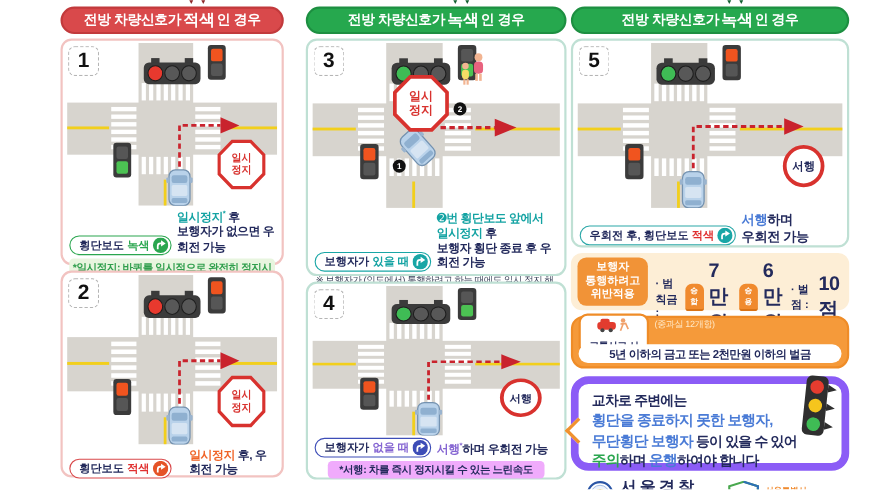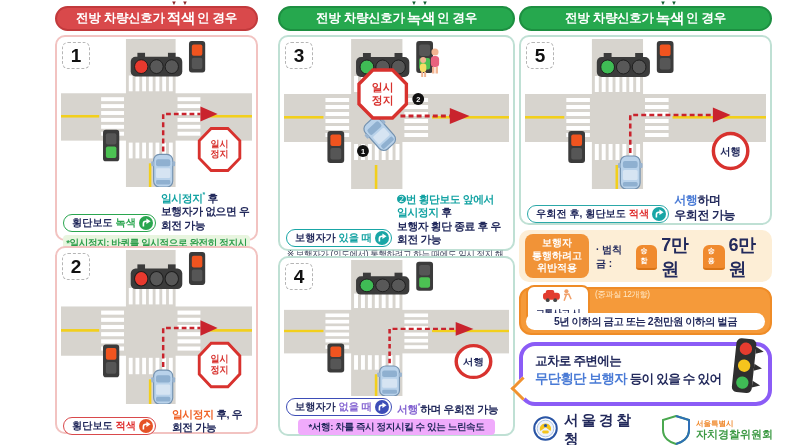--- a/index.html
+++ b/index.html
@@ -44,37 +44,37 @@
   .s-blue{color:#4a7bd6;font-weight:700;}
   .s-gnote{color:#2f9e4c;font-weight:700;}
   .s-navyb{color:#232a5c;font-weight:700;}
   .s-supteal{color:#14a3a3;font-weight:700;vertical-align:super;font-size:7px;}
   .s-suppurple{color:#8565d2;font-weight:700;vertical-align:super;font-size:7px;}
   
   .boxA{margin-top:5px;background:#fdeed6;border-radius:10px;display:flex;align-items:center;
        gap:7px;padding:5px 6px;box-sizing:border-box;height:52px;}
   .boxA-label{background:#f19337;color:#fff;border-radius:8px;font-size:10px;font-weight:700;
        padding:3px 7px;white-space:pre-line;text-align:center;line-height:1.25;flex:0 0 auto;}
-  .boxA-rows{display:flex;flex-direction:column;gap:2px;margin-top:28px;}
+  .boxA-rows{display:flex;flex-direction:row;gap:2px;margin-top:28px;}
   .arow{display:flex;align-items:center;gap:4px;font-size:10px;font-weight:700;color:#232a5c;}
   .aval{font-size:18px;font-weight:700;color:#232a5c;letter-spacing:-0.5px;}
   .vbadge{background:#f08a2e;color:#fff;font-size:7px;font-weight:700;border-radius:6px 6px 3px 3px;
        padding:1.5px 5px;border-bottom:2px solid #d97417;}
   .boxB{position:relative;margin-top:5px;background:#f59a3a;border:2px solid #ef8c27;border-radius:12px;
        height:48px;box-sizing:border-box;}
   .boxB-label{position:absolute;left:5px;top:-4px;width:60px;height:34px;background:#fff;
        border:2px solid #ef8c27;border-radius:8px;display:flex;flex-direction:column;align-items:center;
        justify-content:center;gap:0px;}
   .boxB-label .t{font-size:9px;font-weight:700;color:#232a5c;letter-spacing:-0.5px;}
   .boxB-title{padding:3px 4px 0 74px;color:#fff;font-size:11.2px;font-weight:700;letter-spacing:-0.6px;line-height:1.1;}
   .boxB-sub{padding:0 4px 0 74px;color:#ffe8c6;font-size:8.2px;letter-spacing:-0.3px;}
   .boxB-pill{position:absolute;left:5px;right:5px;bottom:3px;background:#fff;border-radius:9px;
        text-align:center;font-size:10.4px;font-weight:700;color:#232a5c;padding:1.5px 0;letter-spacing:-0.5px;}
-  .bubble{position:relative;margin-top:7px;border:4px solid #8b5cf6;border-radius:16px;
-       background:#fff;padding:7px 10px 6px 12px;box-sizing:border-box;height:64px;}
+  .bubble{position:relative;margin-top:7px;border:7px solid #8b5cf6;border-radius:16px;
+       background:#fff;padding:7px 10px 6px 12px;box-sizing:border-box;height:86px;}
   .bubble::before{content:"";position:absolute;left:-9px;top:34px;width:14px;height:14px;background:#fff;
        border-left:3px solid #f0922f;border-bottom:3px solid #f0922f;transform:rotate(45deg);}
   .bubble-line{font-size:12.6px;font-weight:600;color:#232a5c;line-height:1.38;letter-spacing:-0.7px;}
   .bubble-line .s-blue,.bubble-line .s-green{font-size:13.4px;}
   .tl-deco{position:absolute;right:4px;top:-8px;transform:rotate(6deg);line-height:0;}
   .footer{display:flex;align-items:center;gap:26px;margin-top:5px;padding-left:14px;}
   .flogo{display:flex;align-items:center;gap:6px;}
   .police-name{font-size:14.5px;font-weight:700;color:#232a5c;letter-spacing:3px;}
 </style>
 </head>
@@ -540,21 +540,23 @@
             <rect x="4" y="1" width="20" height="54" rx="5" fill="#2f2f2f"></rect>
             <polygon points="24,8 32,12 24,15" fill="#2f2f2f"></polygon>
             <polygon points="24,25 32,29 24,32" fill="#2f2f2f"></polygon>
             <polygon points="24,42 32,46 24,49" fill="#2f2f2f"></polygon>
             <circle cx="14" cy="11" r="6.2" fill="#e63c2f"></circle>
             <circle cx="14" cy="28" r="6.2" fill="#f5c51d"></circle>
             <circle cx="14" cy="45" r="6.2" fill="#3fbc55"></circle>
           </svg>
       </div>
       <div class="bubble-line"><span>교차로 주변에는</span></div>
+      <div class="bubble-line"><span class="s-blue">횡단을 종료하지 못한 보행자,</span></div>
       <div class="bubble-line"><span class="s-blue">무단횡단 보행자</span><span> 등이 있을 수 있어</span></div>
+      <div class="bubble-line"><span class="s-green">주의</span><span>하며 </span><span class="s-blue">운행</span><span>하여야 합니다</span></div>
     </div>
 
     <div class="footer">
       <div class="flogo">
         <span>
           <svg width="25" height="25" viewBox="0 0 30 30">
               <circle cx="15" cy="15" r="13.5" fill="#fff" stroke="#2a55a5" stroke-width="2.4"></circle>
               <circle cx="15" cy="15" r="10" fill="#eef3fb" stroke="#9ab6e0" stroke-width="1"></circle>
               <path d="M15 9 C 9 9 7 15 9 18 L 15 13.5 L 21 18 C 23 15 21 9 15 9 Z" fill="#f5c51d"></path>
               <circle cx="15" cy="11.5" r="1.9" fill="#2a55a5"></circle>

